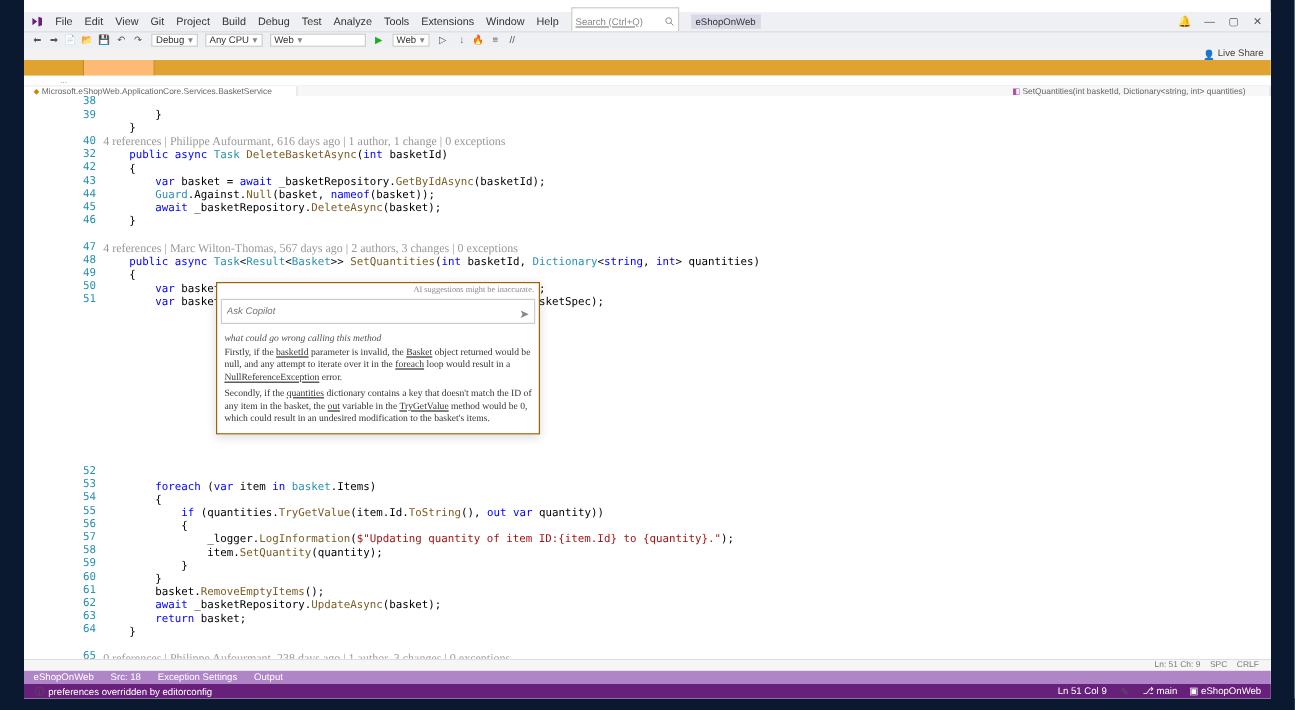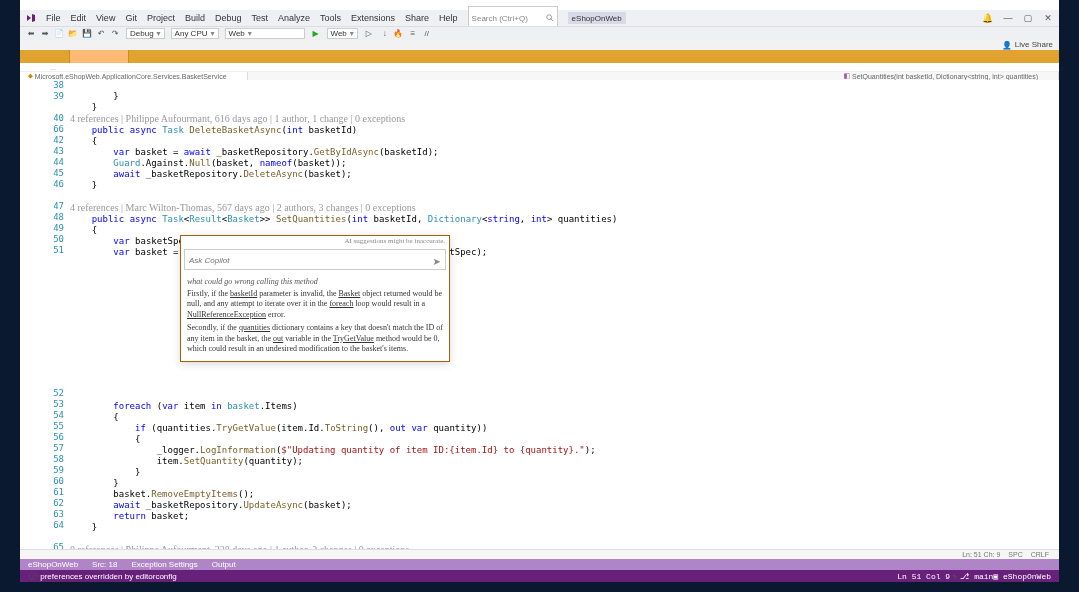--- a/index.html
+++ b/index.html
@@ -4,55 +4,55 @@
 <style>
   * { margin:0; padding:0; box-sizing:border-box; }
   body { font-family:"Segoe UI",Consolas,sans-serif; font-size:10px; background:#fff; width:1079px; height:592px; overflow:hidden; position:relative; }
   .frame-l,.frame-r,.frame-b { position:absolute; background:#0a1830; }
   .frame-l { left:0; top:0; width:20px; height:100%; }
   .frame-r { right:0; top:0; width:20px; height:100%; }
   .frame-b { left:0; bottom:0; height:10px; width:100%; }
   .app { position:absolute; left:20px; top:10px; right:20px; bottom:10px; display:flex; flex-direction:column; background:#fff; }
   .menubar { height:16px; background:#eef0f3; display:flex; align-items:center; gap:10px; padding:0 6px; font-size:9px; color:#333; }
   .menubar .spacer { flex:1; }
-  .search-box { display:flex; align-items:center; border:1px solid #ccc; background:#fff; height:12px; width:90px; padding:11px 3px; font-size:8px; color:#888; }
+  .search-box { display:flex; align-items:center; border:1px solid #ccc; background:#fff; height:12px; width:90px; padding:11px 3px; font-size:8px; color:#888;text-decoration:underline; }
   .search-box svg { width:8px; height:8px; margin-left:auto; }
   .badge { background:#d9d9e8; padding:0 4px; height:12px; display:flex; align-items:center; font-size:8px; }
   .toolbar { height:14px; background:#eef0f3; display:flex; align-items:center; gap:6px; padding:0 6px; font-size:8px; color:#333; border-top:1px solid #ddd; }
   .dd { border:1px solid #ccc; background:#fff; padding:0 3px; height:11px; display:flex; align-items:center; font-size:8px; }
   .dd .chev { margin-left:3px; color:#888; }
   .icogrp { display:flex; gap:4px; }
   .ico { width:10px; height:10px; display:inline-flex; align-items:center; justify-content:center; color:#555; }
   .livebar { height:10px; background:#f2f2f2; display:flex; justify-content:flex-end; padding:0 6px; font-size:8px; color:#444; }
   .tabstrip { height:13px; background:#e0a330; display:flex; align-items:stretch; }
   .doc-tab { padding:17px 8px; display:flex; align-items:center; font-size:8px; color:#3a2a00; border-right:1px solid #c88e20; }
   .doc-tab.active { background:#e0a330; }
   .doc-tab.inactive { background:#fdba74; color:#444; }
   .breadcrumb { height:9px; background:#fff; display:flex; align-items:center; font-size:7px; color:#999; padding:0 30px; border-bottom:1px solid #eee; }
   .file-tabs { height:8px; background:#f7f7f7; display:flex; font-size:7px; color:#666; }
   .file-tab { padding:0 20px 0 8px; display:flex; align-items:center; border-right:1px solid #ddd; }
   .file-tab.active { background:#fff; }
-  .editor-wrap { flex:1; display:flex; background:#fff; overflow:hidden; position:relative; }
+  .editor-wrap { flex:1; display:flex; background:#fff; overflow:hidden; position:relative;padding-left:16px; }
   .gutter { width:50px; text-align:right; padding-right:6px; color:#2b91af; font-size:9px; font-family:Consolas,monospace; line-height:11px; padding-top:0; }
   .gutter div { height:11px; }
   .code { flex:1; font-family:Consolas,monospace; font-size:9px; line-height:11px; color:#000; white-space:pre; position:relative; }
   .codelens { font-size:10px; color:#999; font-family:"Segoe UI"; }
   .k { color:#0000ff; } .t { color:#2b91af; } .s { color:#a31515; } .m { color:#795e26; }
   .copilot-box { position:absolute; left:160px; top:155px; width:270px; background:#fff; border:1px solid #a16207; box-shadow:0 2px 8px rgba(0,0,0,.15); z-index:10; font-family:"Segoe UI"; }
   .copilot-hint { text-align:right; font-size:7px; color:#888; padding:1px 4px; }
   .copilot-input { border:1px solid #ccc; margin:3px; padding:4px; position:relative; }
   .copilot-input input { border:0; outline:0; font-size:8px; width:90%; color:#888; font-style:italic; }
   .copilot-send { position:absolute; right:4px; top:6px; color:#888; }
   .copilot-chat { padding:4px 6px; font-size:8px; color:#333; max-height:90px; overflow-y:auto; }
   .copilot-chat .q { color:#555; font-style:italic; margin-bottom:3px; }
   .copilot-chat p { margin-bottom:3px; line-height:1.3; }
   .copilot-chat u { text-decoration:underline; }
   .status1 { height:11px; background:#b085c7; color:#fff; font-size:8px; display:flex; align-items:center; gap:14px; padding:0 8px; }
   .status2 { height:12px; background:#68217a; color:#fff; font-size:8px; display:flex; align-items:center; padding:0 8px; }
-  .status2 .right { margin-left:auto; display:flex; align-items:center;font-family:Liberation Mono, monospace; }
+  .status2 .right { margin-left:auto; display:flex; gap:10px; align-items:flex-start; }
   .editor-status { height:10px; background:#f6f6f6; font-size:7px; color:#777; display:flex; justify-content:flex-end; align-items:center; gap:8px; padding:0 10px; border-top:1px solid #ddd; }
 </style>
 </head>
 <body>
 
 <div class="frame-l"></div>
 <div class="frame-r"></div>
 <div class="frame-b"></div>
 
 <div class="app">
@@ -65,21 +65,21 @@
     <span>Edit</span>
     <span>View</span>
     <span>Git</span>
     <span>Project</span>
     <span>Build</span>
     <span>Debug</span>
     <span>Test</span>
     <span>Analyze</span>
     <span>Tools</span>
     <span>Extensions</span>
-    <span>Share</span>
+    <span>Window</span>
     <span>Help</span>
     <div class="search-box">
       <span>Search (Ctrl+Q)</span>
       <svg viewBox="0 0 10 10">
           <circle cx="4" cy="4" r="3" fill="none" stroke="#888"></circle>
           <line x1="6" y1="6" x2="9" y2="9" stroke="#888"></line>
         </svg>
     </div>
     <div class="badge">eShopOnWeb</div>
     <div class="spacer"></div>
@@ -135,21 +135,21 @@
     <div class="file-tab active"><span style="color:#c80">⬥</span>&nbsp;<span>Microsoft.eShopWeb.ApplicationCore.Services.BasketService</span></div>
     <div class="file-tab" style="margin-left:auto"><span style="color:#a5a">◧</span>&nbsp;<span>SetQuantities(int basketId, Dictionary&lt;string, int&gt; quantities)</span></div>
   </div>
 
   <div class="editor-wrap">
     <div class="gutter" id="gutter">
         <div>38</div>
         <div>39</div>
         <div></div>
         <div>40</div>
-        <div>66</div>
+        <div>32</div>
         <div>42</div>
         <div>43</div>
         <div>44</div>
         <div>45</div>
         <div>46</div>
         <div></div>
         <div>47</div>
         <div>48</div>
         <div>49</div>
         <div>50</div>

